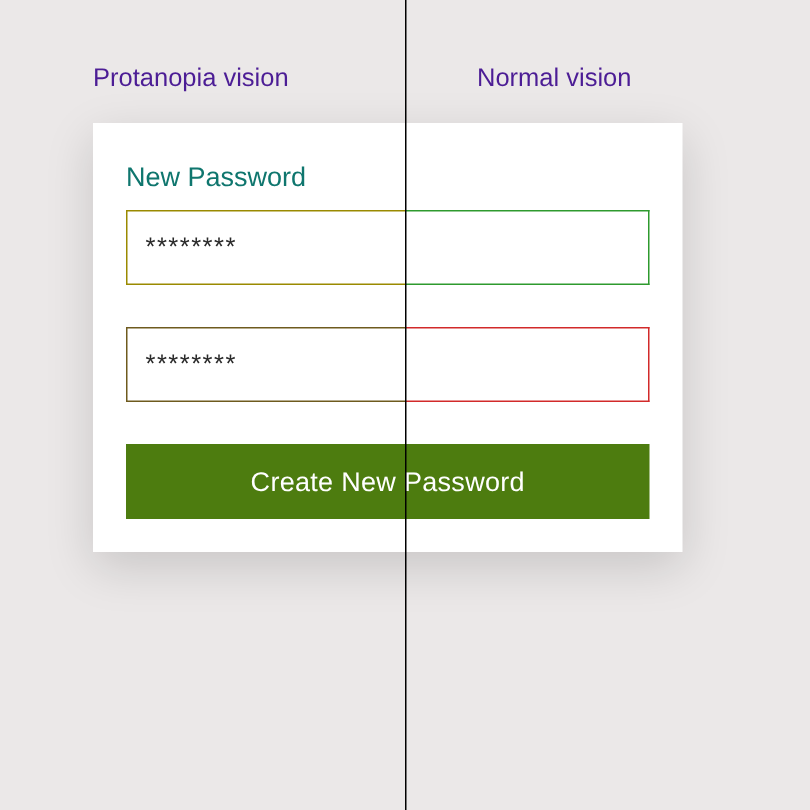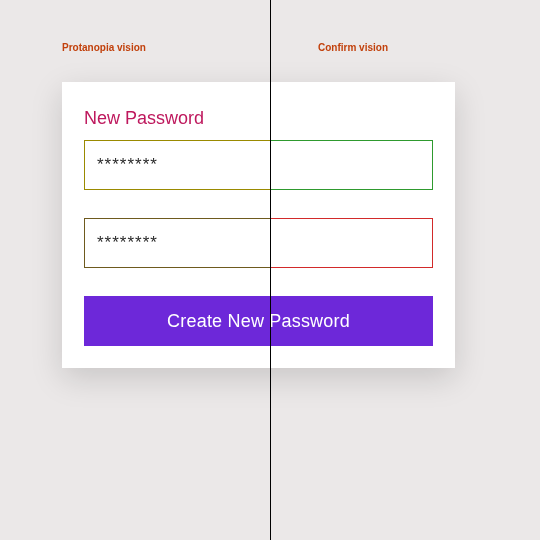--- a/index.html
+++ b/index.html
@@ -20,23 +20,23 @@
       left: 270px;
       top: 0;
       bottom: 0;
       width: 1px;
       background: #000;
       z-index: 10;
     }
     .header-label {
       position: absolute;
       top: 42px;
-      font-size: 10px;
-      color: #c2410c;
-      font-weight: 700;
+      font-size: 17px;
+      color: #4c1d95;
+      font-weight: 400;
     }
     .header-left {
       left: 62px;
     }
     .header-right {
       left: 318px;
     }
     .card {
       position: absolute;
       left: 62px;
@@ -53,21 +53,21 @@
       font-size: 18px;
       font-weight: 400;
       margin-bottom: 10px;
       position: relative;
       height: 24px;
       line-height: 24px;
     }
     .submit-btn {
       width: 100%;
       height: 50px;
-      background: #6d28d9;
+      background: #4d7c0f;
       color: #fff;
       border: none;
       font-size: 18px;
       font-weight: 400;
       cursor: pointer;
       letter-spacing: 0.2px;
     }
     
     .split {
       position: relative;
@@ -105,38 +105,38 @@
       box-sizing: border-box;
     }
     .input-split .ihalf.left {
       left: 0;
     }
     .input-split .ihalf.right {
       right: 0;
       padding-left: 0;
     }
     
-    .c-olive { color: #be185d; }
+    .c-olive { color: #0f766e; }
     .c-green { color: #2e9a2e; }
     .c-brown { color: #6e5a1e; }
     .c-red   { color: #d22a2a; }
     .b-olive { border-color: #9a8a00 !important; }
     .b-green { border-color: #2e9a2e !important; }
     .b-brown { border-color: #6e5a1e !important; }
     .b-red   { border-color: #d22a2a !important; }
     .no-left-border { border-left: none !important; }
     .no-right-border { border-right: none !important; }
   </style>
 </head>
 <body>
 
 <div class="divider-line"></div>
 
 <div class="header-label header-left">Protanopia vision</div>
-<div class="header-label header-right">Confirm vision</div>
+<div class="header-label header-right">Normal vision</div>
 
 <div class="card">
 
   <div class="field-group">
     <div class="field-label split">
       <span class="half left c-olive" style="width: 186px;">New Password</span>
       <span class="half right c-green" style="width: 163px;">
         
       </span>
     </div>

